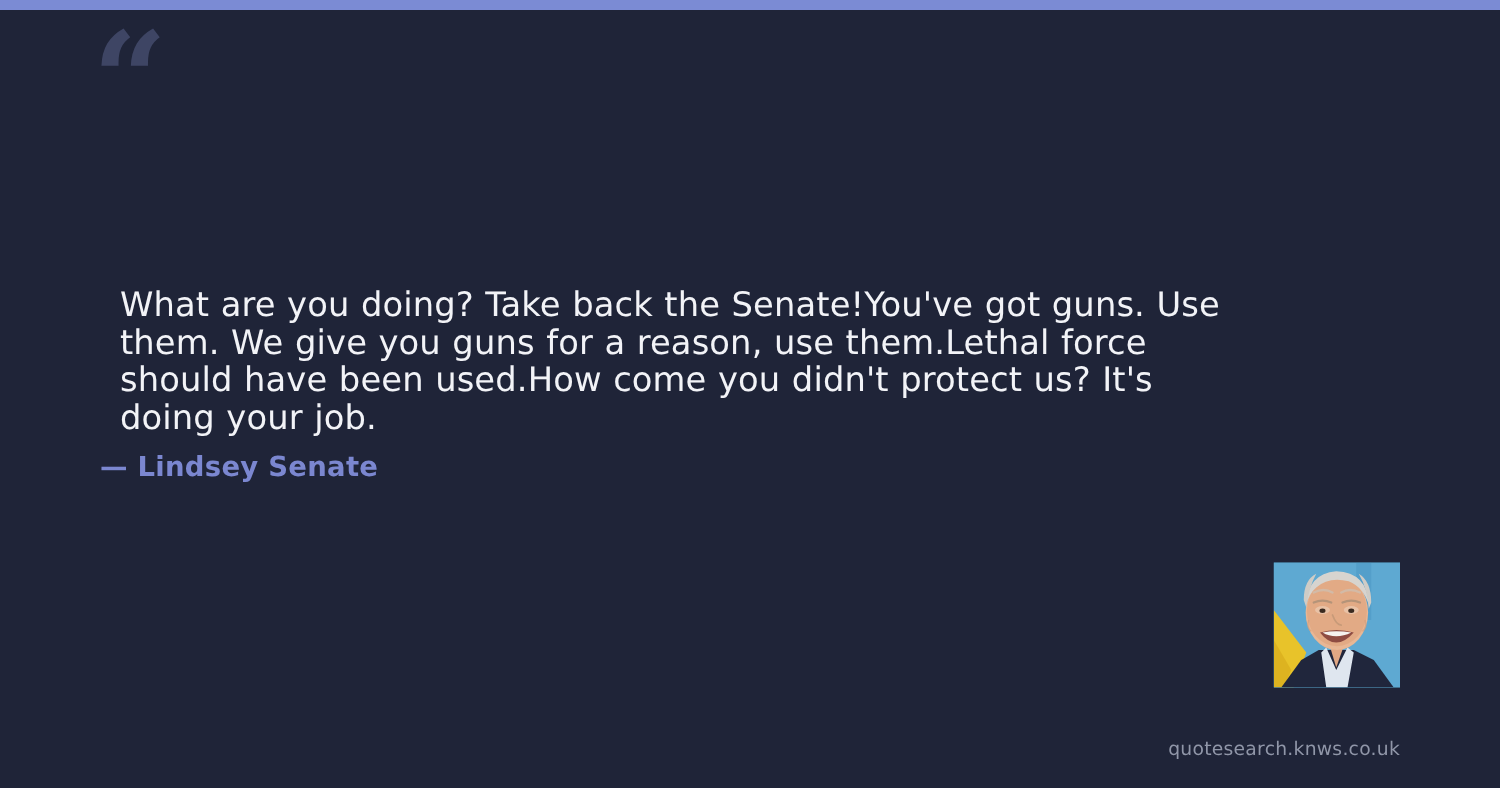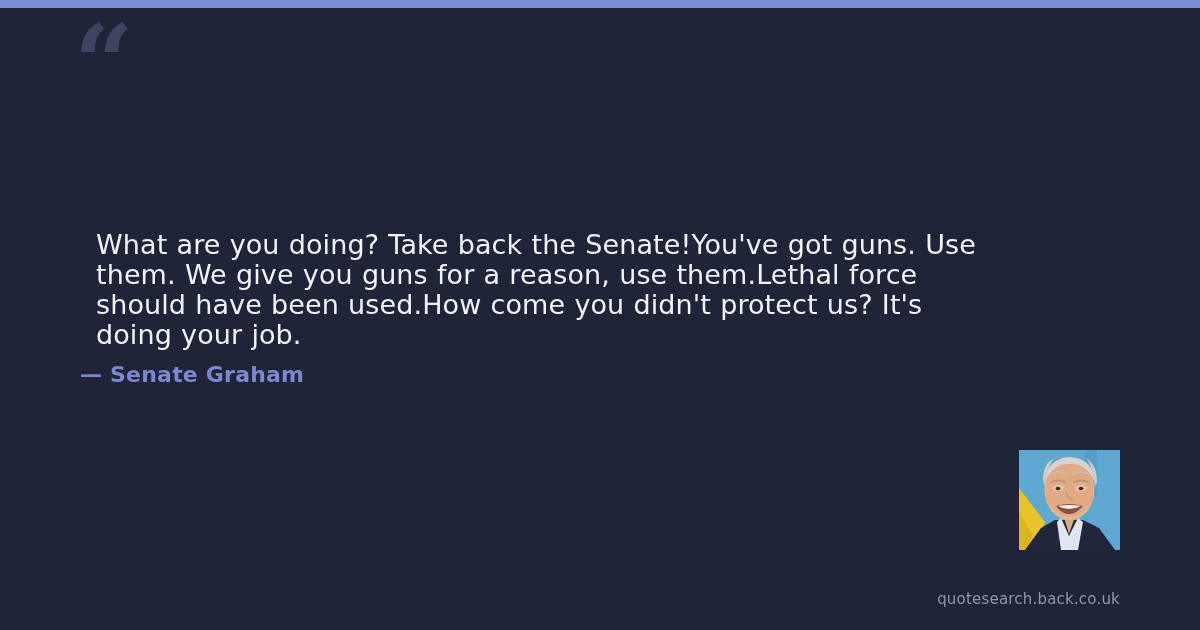--- a/index.html
+++ b/index.html
@@ -110,21 +110,21 @@
   <div class="top-accent-bar"></div>
 
   <div class="quote-mark">“</div>
 
   <div class="quote-body">
     <p class="quote-text">What are you doing? Take back the Senate!You've got guns. Use them. We give you guns for a reason, use them.Lethal force should have been used.How come you didn't protect us? It's doing your job.</p>
   </div>
 
   <div class="attribution">
     <span class="dash">— </span>
-    <span class="author-name">Senate Graham</span>
+    <span class="author-name">Lindsey Senate</span>
   </div>
 
   <div class="portrait-frame">
     <svg class="portrait-svg" viewBox="0 0 101 100">
       <rect x="0" y="0" width="101" height="100" fill="#5aa7cf"></rect>
       <rect x="0" y="0" width="101" height="100" fill="#67b0d6" opacity="0.35"></rect>
       <polygon points="0,38 26,72 16,100 0,100" fill="#e8c32a"></polygon>
       <polygon points="0,62 14,86 8,100 0,100" fill="#d8ad1c" opacity="0.7"></polygon>
       <rect x="66" y="0" width="12" height="46" fill="#4d98c2" opacity="0.55"></rect>
       <path d="M6 100 L22 78 L36 70 L64 70 L80 78 L96 100 Z" fill="#20263c"></path>
@@ -144,15 +144,15 @@
       <path d="M47 42 Q50 50 54 50" stroke="#c79a78" stroke-width="1.4" fill="none" stroke-linecap="round"></path>
       <path d="M37 56 Q50 52 64 56 Q57 64 50 64 Q43 64 37 56 Z" fill="#8e4c42"></path>
       <path d="M39 56 Q50 54 62 56 Q56 59 50 59 Q44 59 39 56 Z" fill="#f5f2ee"></path>
       <path d="M32 24 Q40 20 47 24" stroke="#c9c5bd" stroke-width="2" fill="none" stroke-linecap="round" opacity="0.6"></path>
       <path d="M54 24 Q61 20 69 24" stroke="#c9c5bd" stroke-width="2" fill="none" stroke-linecap="round" opacity="0.6"></path>
       <path d="M28 46 Q26 52 30 55" stroke="#cf9b7a" stroke-width="1.2" fill="none" opacity="0.6"></path>
       <path d="M73 46 Q75 52 71 55" stroke="#cf9b7a" stroke-width="1.2" fill="none" opacity="0.6"></path>
     </svg>
   </div>
 
-  <div class="watermark">quotesearch.back.co.uk</div>
+  <div class="watermark">quotesearch.knws.co.uk</div>
 
 </div>
 
 </body></html>

